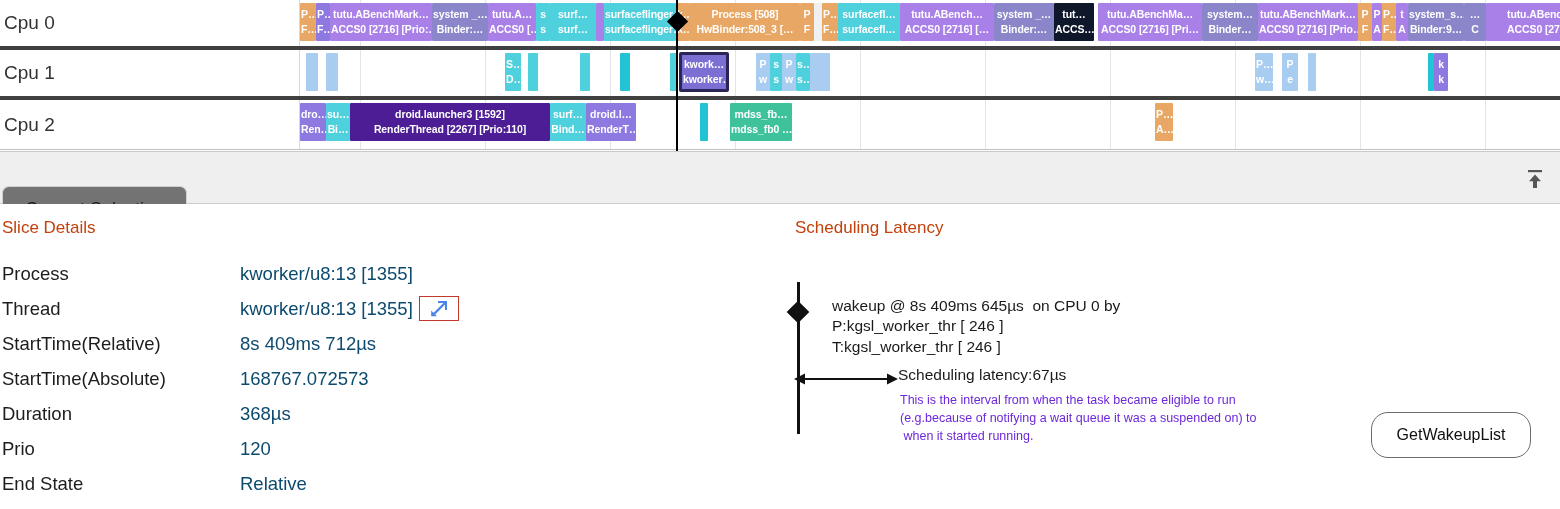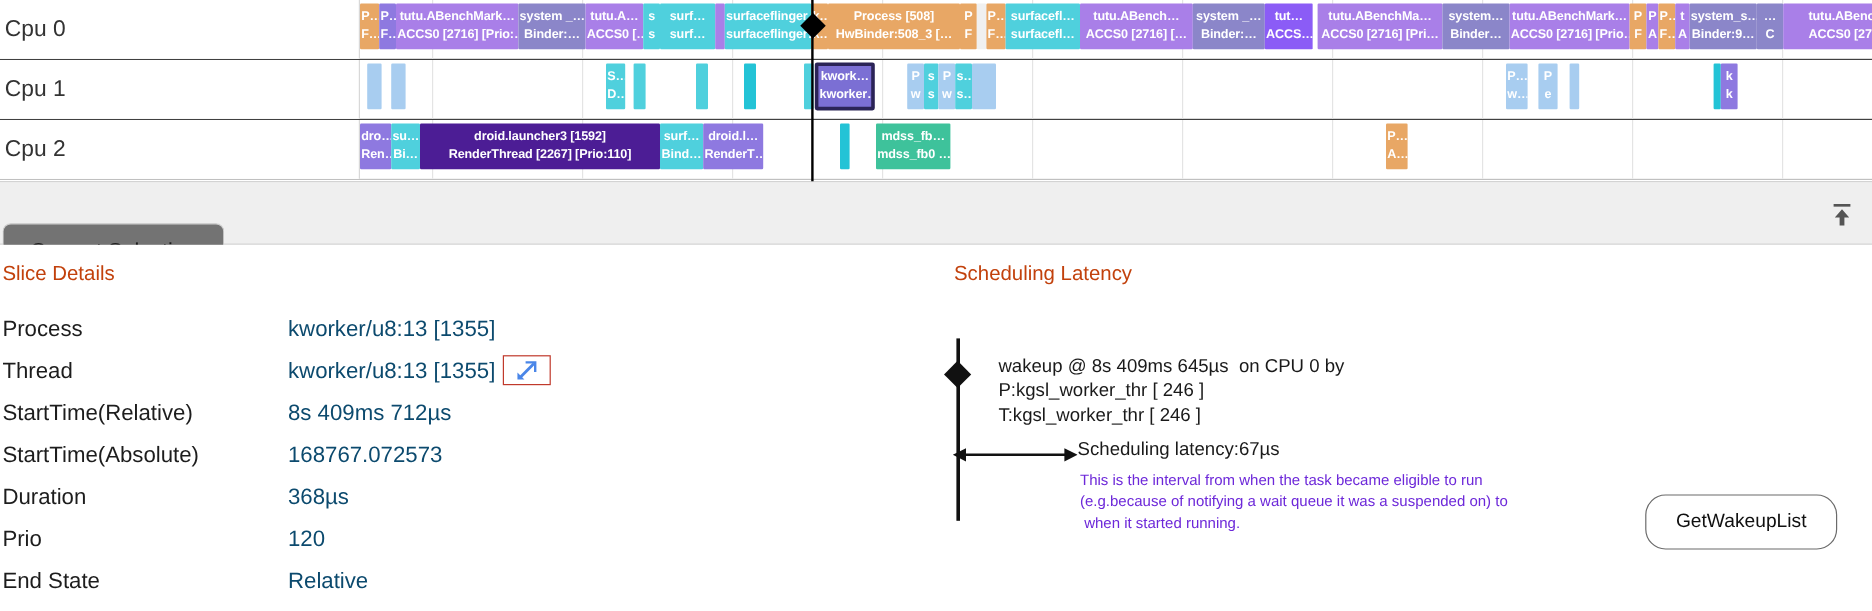--- a/index.html
+++ b/index.html
@@ -17,21 +17,21 @@
     width: 1560px;
     height: 152px;
     background: #ffffff;
     border-bottom: 1px solid #c9c9c9;
     overflow: hidden;
   }
   .cpu-row {
     position: relative;
     width: 1560px;
     height: 50px;
-    border-bottom: 1px solid #404040;
+    border-bottom: 4px solid #404040;
     background: #ffffff;
   }
   .cpu-row.last { border-bottom: 1px solid #c0c0c0; }
 
   .cpu-label {
     position: absolute;
     left: 0; top: 0;
     width: 300px; height: 100%;
     display: flex; align-items: center;
     padding-left: 4px;
@@ -300,21 +300,21 @@
           <span class="l2">surfacefl…</span>
         </div>
         <div class="slice" style="left: 600px; width: 94px; background: rgb(169, 127, 232); align-items: center;">
           <span class="l1">tutu.ABench…</span>
           <span class="l2">ACCS0 [2716] […</span>
         </div>
         <div class="slice" style="left: 694px; width: 60px; background: rgb(139, 134, 201);">
           <span class="l1">system _…</span>
           <span class="l2">Binder:…</span>
         </div>
-        <div class="slice" style="left: 754px; width: 40px; background: #8b5cf6;">
+        <div class="slice" style="left: 754px; width: 40px; background: #0f172a;">
           <span class="l1">tut…</span>
           <span class="l2">ACCS…</span>
         </div>
         <div class="slice plain" style="left: 794px; width: 4px; background: rgb(255, 255, 255);">
           <span class="l1"></span>
           <span class="l2"></span>
         </div>
         <div class="slice" style="left: 798px; width: 104px; background: rgb(169, 127, 232);">
           <span class="l1">tutu.ABenchMa…</span>
           <span class="l2">ACCS0 [2716] [Pri…</span>

